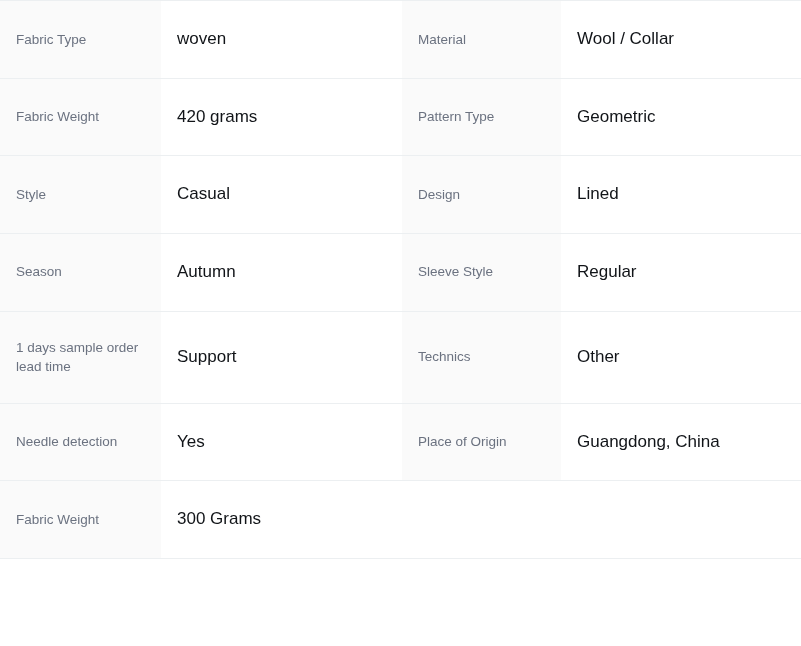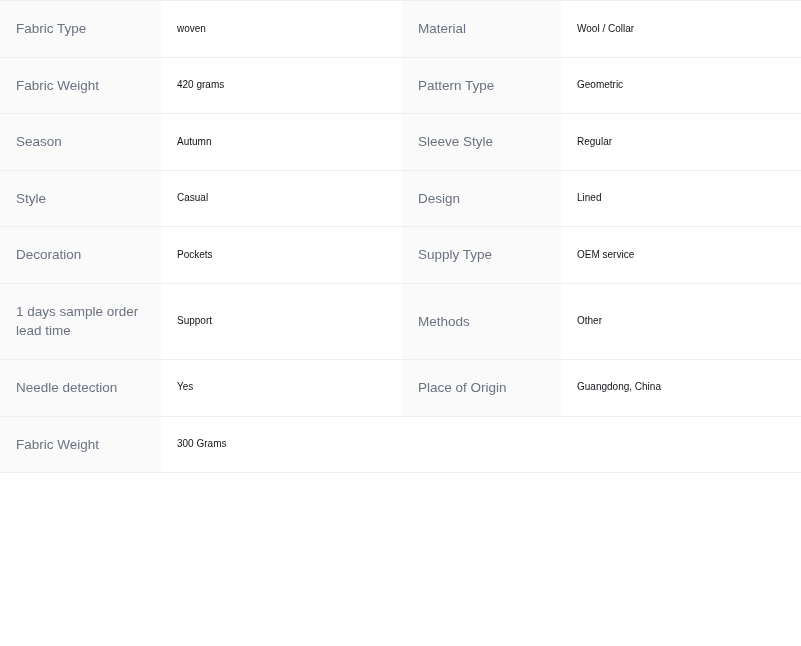--- a/index.html
+++ b/index.html
@@ -20,35 +20,35 @@
     table-layout: fixed;
   }
   .spec-table tr {
     border-bottom: 1px solid #eceff1;
   }
   .spec-table tr:first-child {
     border-top: 1px solid #eceff1;
   }
   .spec-table td {
     vertical-align: middle;
-    padding: 18px 16px;
+    padding: 26px 16px;
     font-size: 13.5px;
     line-height: 1.45;
     height: 30px;
     box-sizing: border-box;
   }
   td.label {
     color: #6b7280;
     background: #fafafa;
     font-size: 13.5px;
   }
   td.value {
     color: #111418;
     background: #ffffff;
-    font-size: 10px;
+    font-size: 17px;
   }
   td.empty {
     background: #ffffff;
   }
   col.c1 { width: 161px; }
   col.c2 { width: 241px; }
   col.c3 { width: 159px; }
   col.c4 { width: 240px; }
 </style>
 </head>
@@ -68,41 +68,35 @@
       <td class="label">Material</td>
       <td class="value">Wool / Collar</td>
     </tr>
     <tr>
       <td class="label">Fabric Weight</td>
       <td class="value">420 grams</td>
       <td class="label">Pattern Type</td>
       <td class="value">Geometric</td>
     </tr>
     <tr>
+      <td class="label">Style</td>
+      <td class="value">Casual</td>
+      <td class="label">Design</td>
+      <td class="value">Lined</td>
+    </tr>
+    <tr>
       <td class="label">Season</td>
       <td class="value">Autumn</td>
       <td class="label">Sleeve Style</td>
       <td class="value">Regular</td>
     </tr>
     <tr>
-      <td class="label">Style</td>
-      <td class="value">Casual</td>
-      <td class="label">Design</td>
-      <td class="value">Lined</td>
-    </tr>
-    <tr>
-      <td class="label">Decoration</td>
-      <td class="value">Pockets</td>
-      <td class="label">Supply Type</td>
-      <td class="value">OEM service</td>
-    </tr>
-    <tr>
       <td class="label">1 days sample order lead time</td>
       <td class="value">Support</td>
-      <td class="label">Methods</td>
+      <td class="label">Technics</td>
       <td class="value">Other</td>
     </tr>
     <tr>
       <td class="label">Needle detection</td>
       <td class="value">Yes</td>
       <td class="label">Place of Origin</td>
       <td class="value">Guangdong, China</td>
     </tr>
     <tr>
       <td class="label">Fabric Weight</td>

